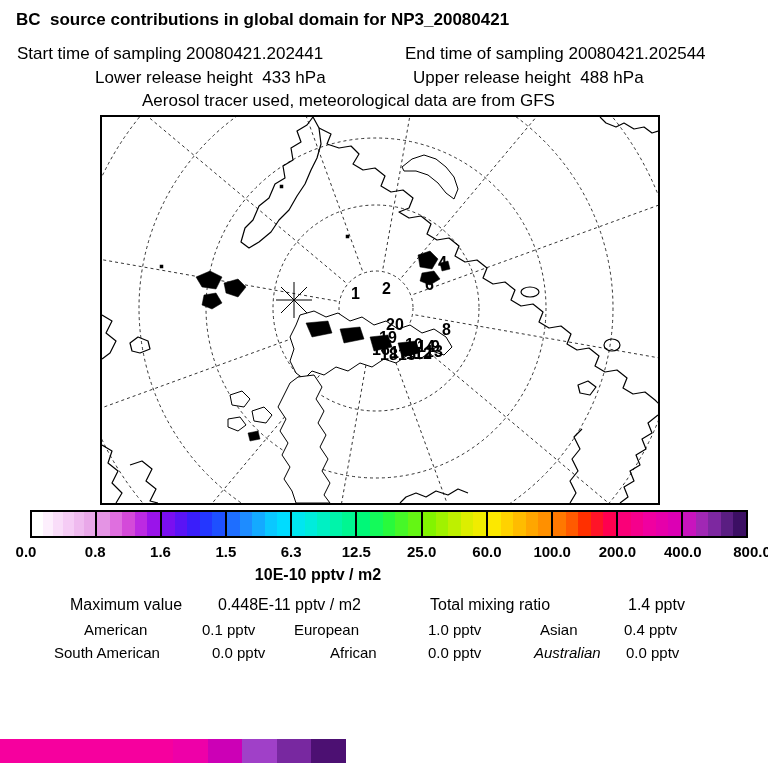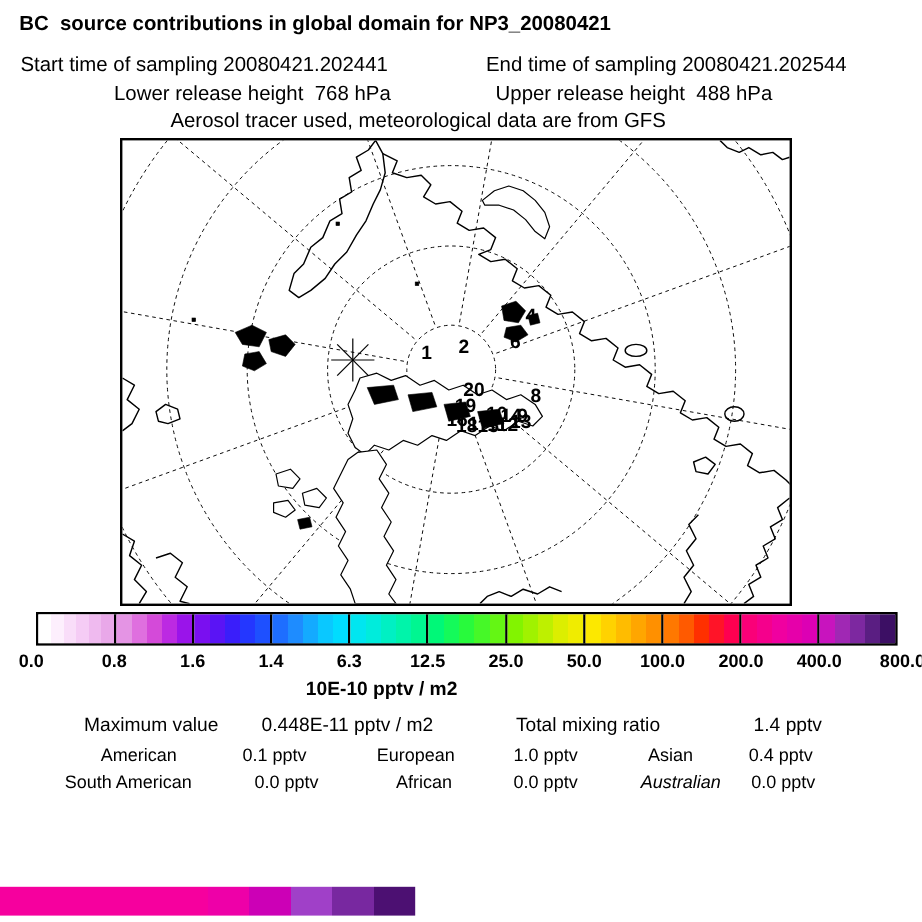--- a/index.html
+++ b/index.html
@@ -27,21 +27,21 @@
   .t-stat1{font-size:16px;}
   .t-stat2{font-size:15px;}
   #bottom-strip{position:absolute;left:0;top:739px;width:346px;height:24px;}
 </style>
 </head>
 <body>
 
 <div class="abs t-title" style="left:16px;top:10px;">BC  source contributions in global domain for NP3_20080421</div>
 <div class="abs t-head" style="left:17px;top:44px;">Start time of sampling 20080421.202441</div>
 <div class="abs t-head" style="left:405px;top:44px;">End time of sampling 20080421.202544</div>
-<div class="abs t-head" style="left:95px;top:68px;">Lower release height  768 hPa</div>
+<div class="abs t-head" style="left:95px;top:68px;">Lower release height  433 hPa</div>
 <div class="abs t-head" style="left:413px;top:68px;">Upper release height  488 hPa</div>
 <div class="abs t-head" style="left:142px;top:91px;">Aerosol tracer used, meteorological data are from GFS</div>
 
 <div id="map-frame">
   <svg id="map-svg" width="556" height="386" viewBox="2 2 556 386">
     <g id="graticule">
         <circle cx="276" cy="193" r="37" class="grat"></circle>
         <circle cx="276" cy="193" r="103" class="grat"></circle>
         <circle cx="276" cy="193" r="170" class="grat"></circle>
         <circle cx="276" cy="193" r="237" class="grat"></circle>
@@ -147,40 +147,40 @@
     <div class="cb-seg" style="background: linear-gradient(90deg, rgb(130, 244, 0) 0%, rgb(130, 244, 0) 20%, rgb(160, 242, 0) 20%, rgb(160, 242, 0) 40%, rgb(190, 240, 0) 40%, rgb(190, 240, 0) 60%, rgb(220, 238, 0) 60%, rgb(220, 238, 0) 80%, rgb(240, 236, 0) 80%, rgb(240, 236, 0) 100%);"></div>
     <div class="cb-seg" style="background: linear-gradient(90deg, rgb(252, 232, 0) 0%, rgb(252, 232, 0) 20%, rgb(255, 210, 0) 20%, rgb(255, 210, 0) 40%, rgb(255, 188, 0) 40%, rgb(255, 188, 0) 60%, rgb(255, 166, 0) 60%, rgb(255, 166, 0) 80%, rgb(255, 144, 0) 80%, rgb(255, 144, 0) 100%);"></div>
     <div class="cb-seg" style="background: linear-gradient(90deg, rgb(255, 120, 0) 0%, rgb(255, 120, 0) 20%, rgb(255, 90, 0) 20%, rgb(255, 90, 0) 40%, rgb(255, 48, 0) 40%, rgb(255, 48, 0) 60%, rgb(255, 20, 40) 60%, rgb(255, 20, 40) 80%, rgb(255, 0, 80) 80%, rgb(255, 0, 80) 100%);"></div>
     <div class="cb-seg" style="background: linear-gradient(90deg, rgb(250, 0, 120) 0%, rgb(250, 0, 120) 20%, rgb(245, 0, 140) 20%, rgb(245, 0, 140) 40%, rgb(240, 0, 160) 40%, rgb(240, 0, 160) 60%, rgb(230, 0, 170) 60%, rgb(230, 0, 170) 80%, rgb(220, 0, 180) 80%, rgb(220, 0, 180) 100%);"></div>
     <div class="cb-seg" style="background: linear-gradient(90deg, rgb(200, 20, 190) 0%, rgb(200, 20, 190) 20%, rgb(160, 40, 180) 20%, rgb(160, 40, 180) 40%, rgb(125, 40, 160) 40%, rgb(125, 40, 160) 60%, rgb(90, 30, 130) 60%, rgb(90, 30, 130) 80%, rgb(60, 15, 100) 80%, rgb(60, 15, 100) 100%);"></div>
   </div>
 <div id="cb-ticks">
     <span class="cb-tick" style="left: 26px;">0.0</span>
     <span class="cb-tick" style="left: 95.2727px;">0.8</span>
     <span class="cb-tick" style="left: 160.545px;">1.6</span>
-    <span class="cb-tick" style="left: 225.818px;">1.4</span>
+    <span class="cb-tick" style="left: 225.818px;">1.5</span>
     <span class="cb-tick" style="left: 291.091px;">6.3</span>
     <span class="cb-tick" style="left: 356.364px;">12.5</span>
     <span class="cb-tick" style="left: 421.636px;">25.0</span>
-    <span class="cb-tick" style="left: 486.909px;">50.0</span>
+    <span class="cb-tick" style="left: 486.909px;">60.0</span>
     <span class="cb-tick" style="left: 552.182px;">100.0</span>
     <span class="cb-tick" style="left: 617.455px;">200.0</span>
     <span class="cb-tick" style="left: 682.727px;">400.0</span>
     <span class="cb-tick" style="left: 752px; text-align: center;">800.0</span>
   </div>
 <div id="cb-units">10E-10 pptv / m2</div>
 
 <div class="abs t-stat1" style="left:70px;top:596px;">Maximum value</div>
 <div class="abs t-stat1" style="left:218px;top:596px;">0.448E-11 pptv / m2</div>
 <div class="abs t-stat1" style="left:430px;top:596px;">Total mixing ratio</div>
 <div class="abs t-stat1" style="left:628px;top:596px;">1.4 pptv</div>
 
 <div class="abs t-stat2" style="left:84px;top:621px;">American</div>
 <div class="abs t-stat2" style="left:202px;top:621px;">0.1 pptv</div>
-<div class="abs t-stat2" style="left:314px;top:621px;">European</div>
+<div class="abs t-stat2" style="left:294px;top:621px;">European</div>
 <div class="abs t-stat2" style="left:428px;top:621px;">1.0 pptv</div>
 <div class="abs t-stat2" style="left:540px;top:621px;">Asian</div>
 <div class="abs t-stat2" style="left:624px;top:621px;">0.4 pptv</div>
 
 <div class="abs t-stat2" style="left:54px;top:644px;">South American</div>
 <div class="abs t-stat2" style="left:212px;top:644px;">0.0 pptv</div>
 <div class="abs t-stat2" style="left:330px;top:644px;">African</div>
 <div class="abs t-stat2" style="left:428px;top:644px;">0.0 pptv</div>
 <div class="abs t-stat2" style="left:534px;top:644px;font-style:italic;">Australian</div>
 <div class="abs t-stat2" style="left:626px;top:644px;">0.0 pptv</div>

